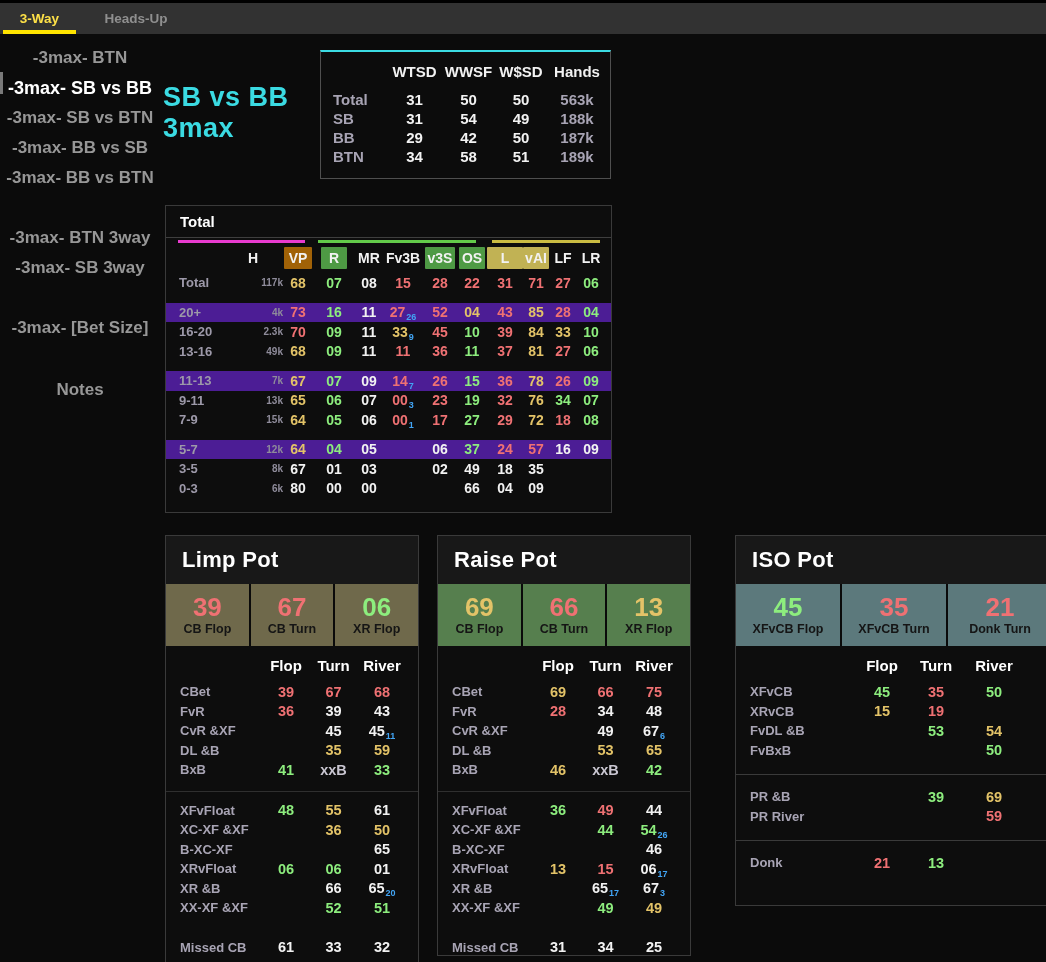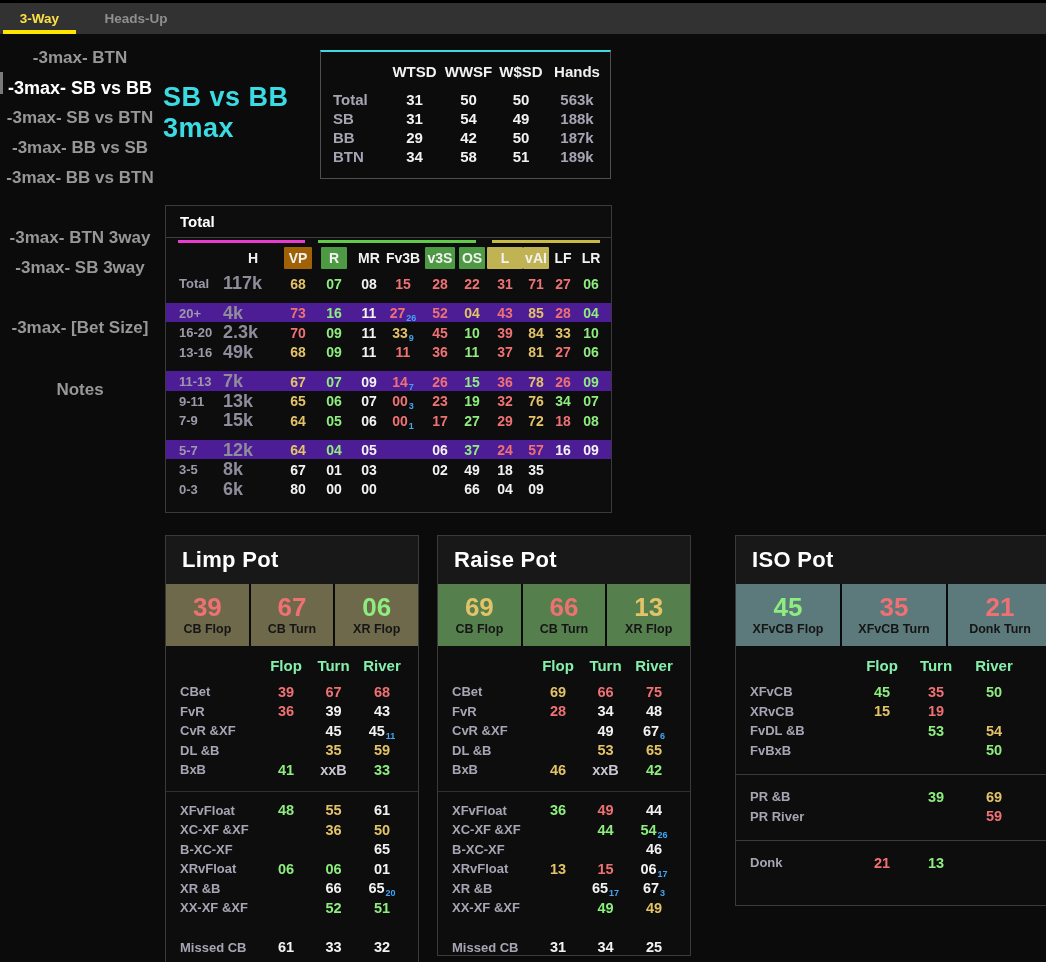--- a/index.html
+++ b/index.html
@@ -72,21 +72,21 @@
   .trow {
     display:grid;
     grid-template-columns:57px 60px 30px 42px 28px 40px 34px 30px 36px 26px 28px 28px;
     align-items:center; height:19.5px; font-size:14px; font-weight:700;
   }
   .trow.sep { margin-top:10px; }
   .trow.hl { background:#4c1d95; }
   .thead { margin-top:2px; margin-bottom:4px; height:22px; }
   .cc { text-align:center; }
   .tlab { font-size:13px; color:#9d99a9; padding-left:13px; }
-  .tcnt { color:#8f8c9b; font-size:18px; }
+  .tcnt { color:#8f8c9b; text-align:right; font-size:10px; }
   .hcell { text-align:center; color:#f2f2f2; font-size:14px; }
   .hbox  { align-self:stretch; display:flex; align-items:center; justify-content:center; border-radius:1px; }
   .bg-pink  { background:#a16207; margin:0 1px; }
   .bg-green { background:#4e9a44; margin:0 2px; }
   .bg-green.wide { margin:0 8px; }
   .bg-olive { background:#c1b254; margin:0; }
   
   .c-r { color:#ef7173; } .c-g { color:#8ded7e; } .c-y { color:#e3c368; }
   .c-w { color:#f2f2f2; } .c-m { color:#c9c6d1; }
   .sub { font-size:9px; color:#42a5f5; position:relative; top:3px; margin-left:1px; font-weight:700; }
@@ -101,21 +101,21 @@
   }
   .pboxes { display:flex; gap:2px; height:62px; background:#0a0a0a; }
   .pbox { flex:1; display:flex; flex-direction:column; align-items:center; justify-content:center; }
   .bv { font-size:26px; font-weight:700; line-height:27px; }
   .bl { font-size:12.5px; font-weight:700; color:#151515; margin-top:1px; }
   .prow {
     display:grid; grid-template-columns:95px 50px 45px 52px;
     align-items:center; height:19.5px; font-size:14.5px; font-weight:700;
   }
   .panel.iso .prow { grid-template-columns:118px 56px 52px 64px; }
-  .phead { margin-top:7px; margin-bottom:3px; height:24px; color:#86efac; font-size:15px; }
+  .phead { margin-top:7px; margin-bottom:3px; height:24px; color:#ffffff; font-size:15px; }
   .plab { font-size:13px; font-weight:600; color:#a8a4b4; padding-left:14px; white-space:nowrap; }
   .pc { text-align:center; }
   .psec { padding:2px 0 8px; }
   .psec.divided { border-top:1px solid #2f2f2f; margin-top:3px; padding-top:9px; }
   .panel.iso .psec.divided { border-top:1px solid #3a3a3a; margin-top:6px; padding-top:12px; }
   .psec.gapped { margin-top:10px; }
 </style>
 </head>
 <body>
 

